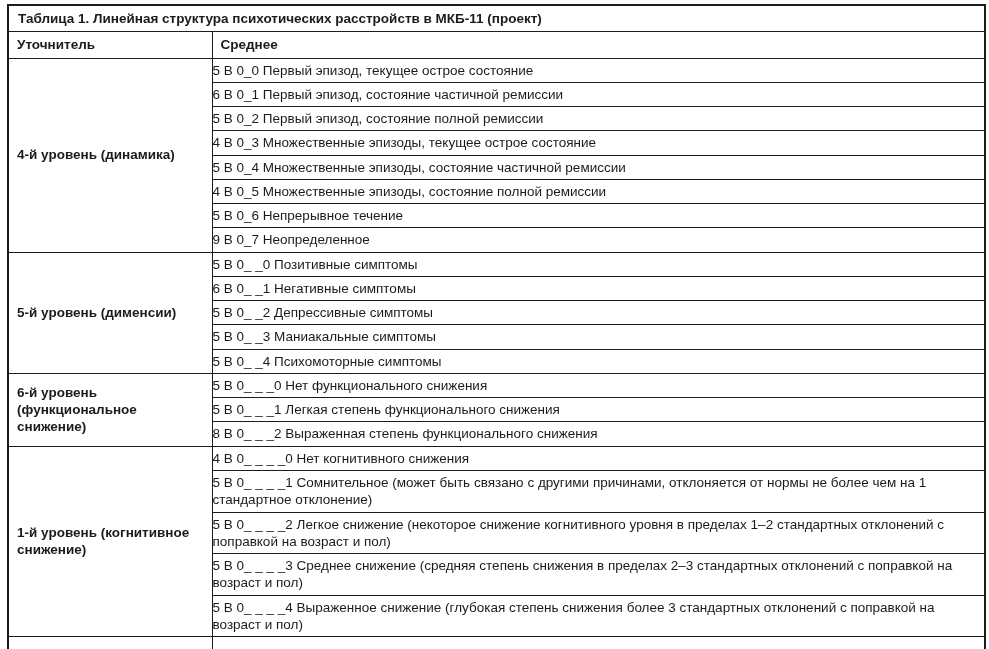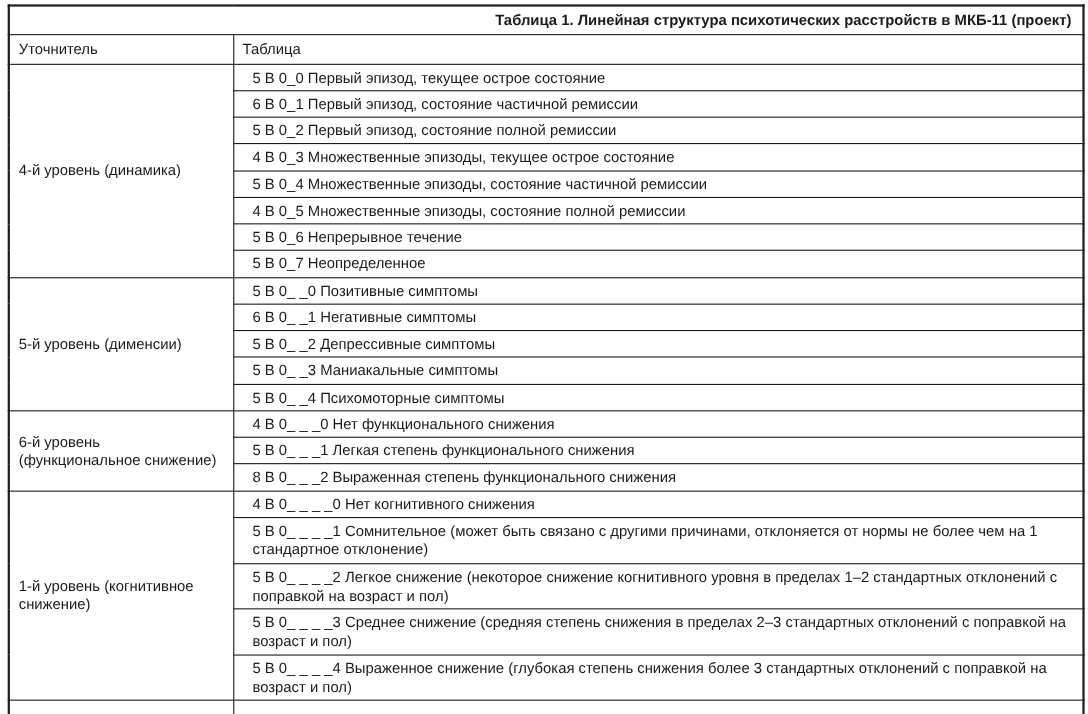--- a/index.html
+++ b/index.html
@@ -37,36 +37,36 @@
     border: 2px solid #1b1b1b;
   }
   col.col-q { width: 204px; }
   col.col-d { width: 773px; }
 
   td.title-cell {
     font-weight: 700;
     height: 26px;
     padding: 2px 10px 2px 9px;
     border-bottom: 2px solid #1b1b1b;
-    text-align: right;
   }
   td.header-cell {
-    font-weight: 400;
+    font-weight: 700;
     height: 27px;
     padding: 2px 10px 2px 8px;
     border-bottom: 2px solid #1b1b1b;
     margin-top: 40px;
   }
   td.qcell {
     padding: 3px 8px 3px 8px;
     vertical-align: middle;
+    font-weight: bold;
   }
   td.dcell {
     height: 24px;
-    padding: 3px 10px 3px 17px;
+    padding: 3px 10px 3px 0;
     vertical-align: middle;
   }
   tr.cutoff td {
     height: 22px;
   }
 </style>
 </head>
 <body>
 
 <div class="canvas">
@@ -74,21 +74,21 @@
     <colgroup>
       <col class="col-q">
       <col class="col-d">
     </colgroup>
     <thead>
       <tr>
         <td colspan="2" class="title-cell">Таблица 1. Линейная структура психотических расстройств в МКБ-11 (проект)</td>
       </tr>
       <tr>
         <td class="header-cell">Уточнитель</td>
-        <td class="header-cell">Таблица</td>
+        <td class="header-cell">Среднее</td>
       </tr>
     </thead>
     <tbody>
         <tr>
           <td class="qcell" rowspan="8">4-й уровень (динамика)</td>
           <td class="dcell">5 B 0_0 Первый эпизод, текущее острое состояние</td>
         </tr>
         <tr>
           <td class="dcell">6 B 0_1 Первый эпизод, состояние частичной ремиссии</td>
         </tr>
@@ -101,41 +101,41 @@
         <tr>
           <td class="dcell">5 B 0_4 Множественные эпизоды, состояние частичной ремиссии</td>
         </tr>
         <tr>
           <td class="dcell">4 B 0_5 Множественные эпизоды, состояние полной ремиссии</td>
         </tr>
         <tr>
           <td class="dcell">5 B 0_6 Непрерывное течение</td>
         </tr>
         <tr>
-          <td class="dcell">5 B 0_7 Неопределенное</td>
+          <td class="dcell">9 B 0_7 Неопределенное</td>
         </tr>
         <tr>
           <td class="qcell" rowspan="5">5-й уровень (дименсии)</td>
           <td class="dcell">5 B 0_ _0 Позитивные симптомы</td>
         </tr>
         <tr>
           <td class="dcell">6 B 0_ _1 Негативные симптомы</td>
         </tr>
         <tr>
           <td class="dcell">5 B 0_ _2 Депрессивные симптомы</td>
         </tr>
         <tr>
           <td class="dcell">5 B 0_ _3 Маниакальные симптомы</td>
         </tr>
         <tr>
           <td class="dcell">5 B 0_ _4 Психомоторные симптомы</td>
         </tr>
         <tr>
           <td class="qcell" rowspan="3">6-й уровень (функциональное снижение)</td>
-          <td class="dcell">4 B 0_ _ _0 Нет функционального снижения</td>
+          <td class="dcell">5 B 0_ _ _0 Нет функционального снижения</td>
         </tr>
         <tr>
           <td class="dcell">5 B 0_ _ _1 Легкая степень функционального снижения</td>
         </tr>
         <tr>
           <td class="dcell">8 B 0_ _ _2 Выраженная степень функционального снижения</td>
         </tr>
         <tr>
           <td class="qcell" rowspan="5">1-й уровень (когнитивное снижение)</td>
           <td class="dcell">4 B 0_ _ _ _0 Нет когнитивного снижения</td>

